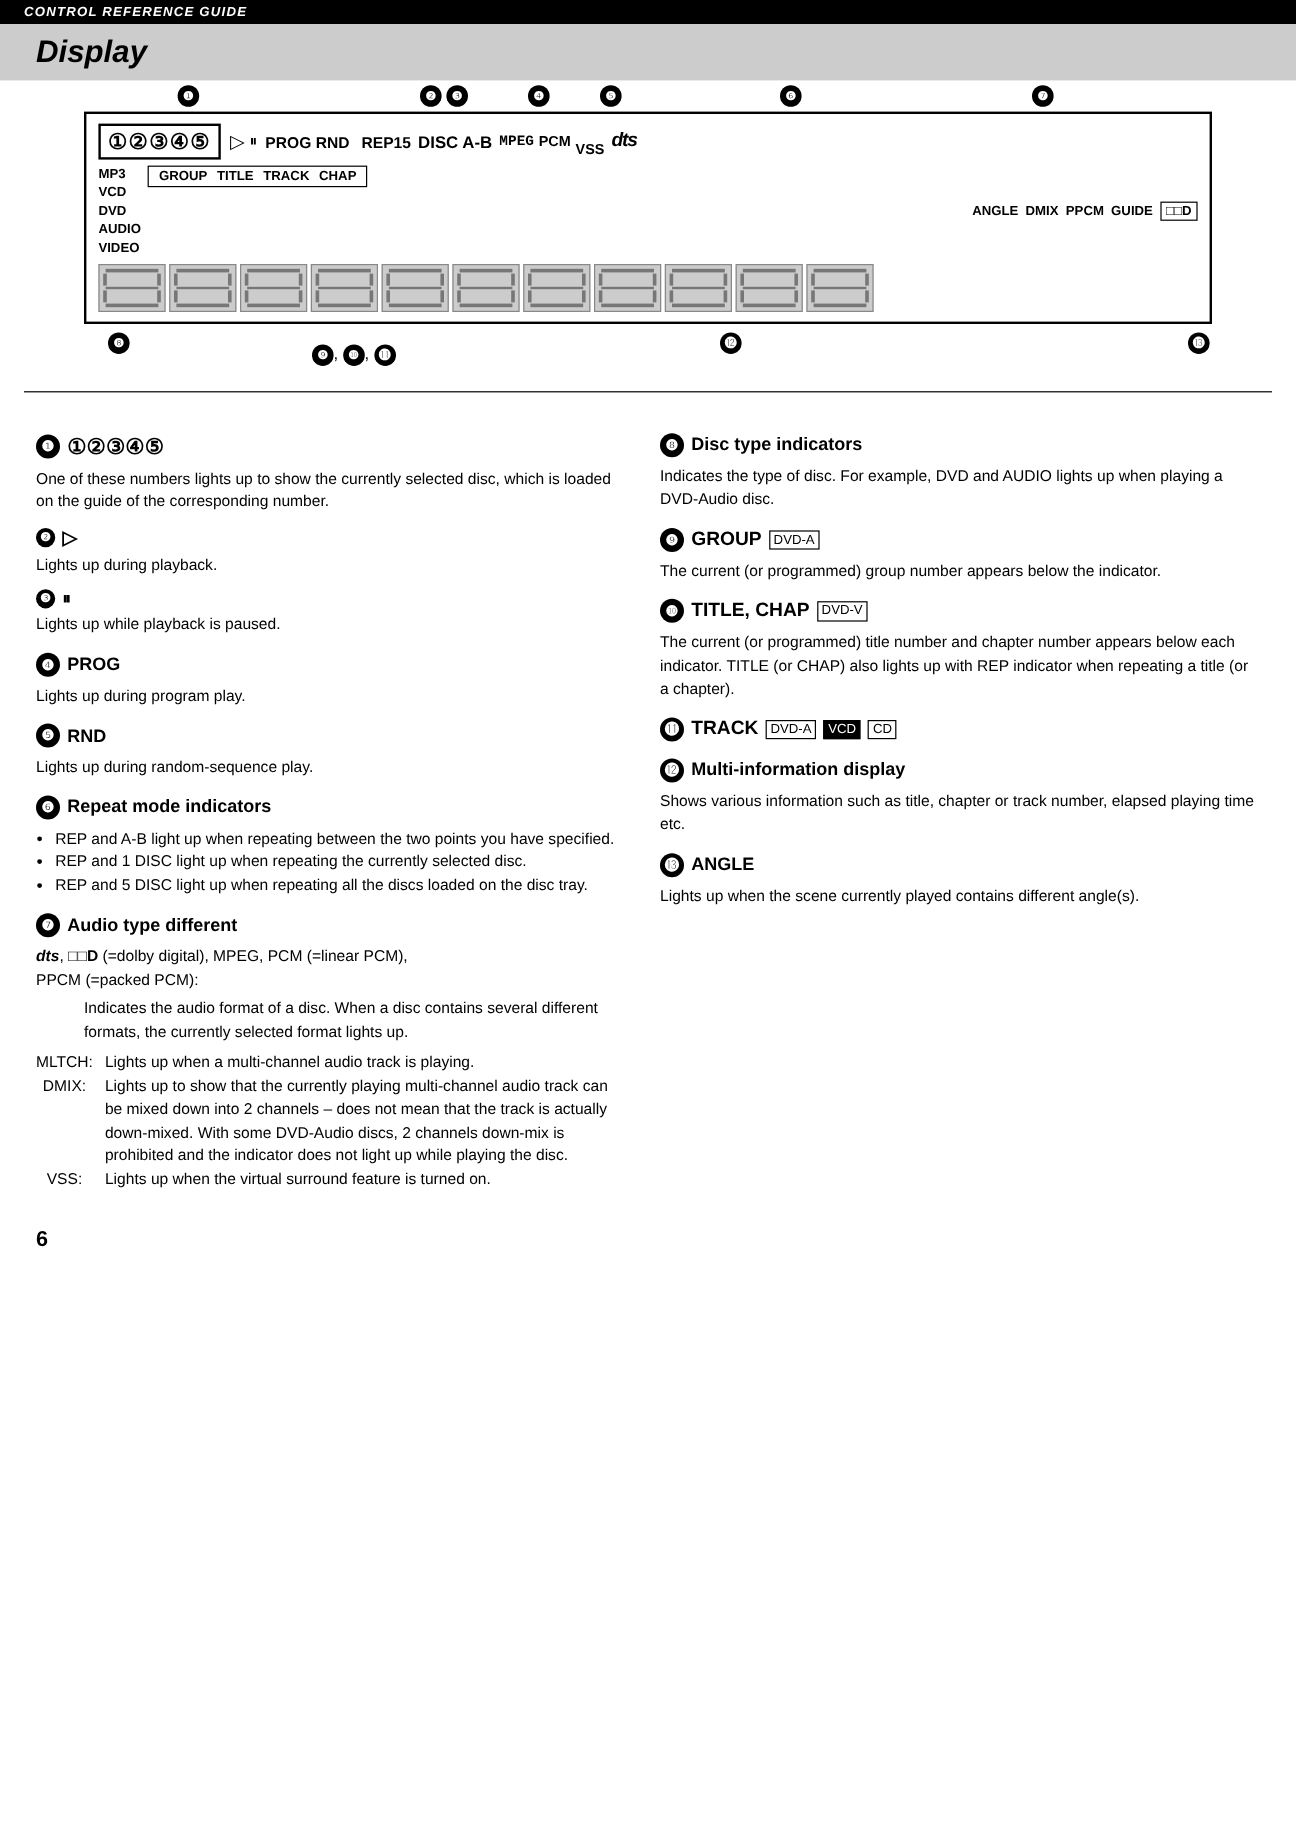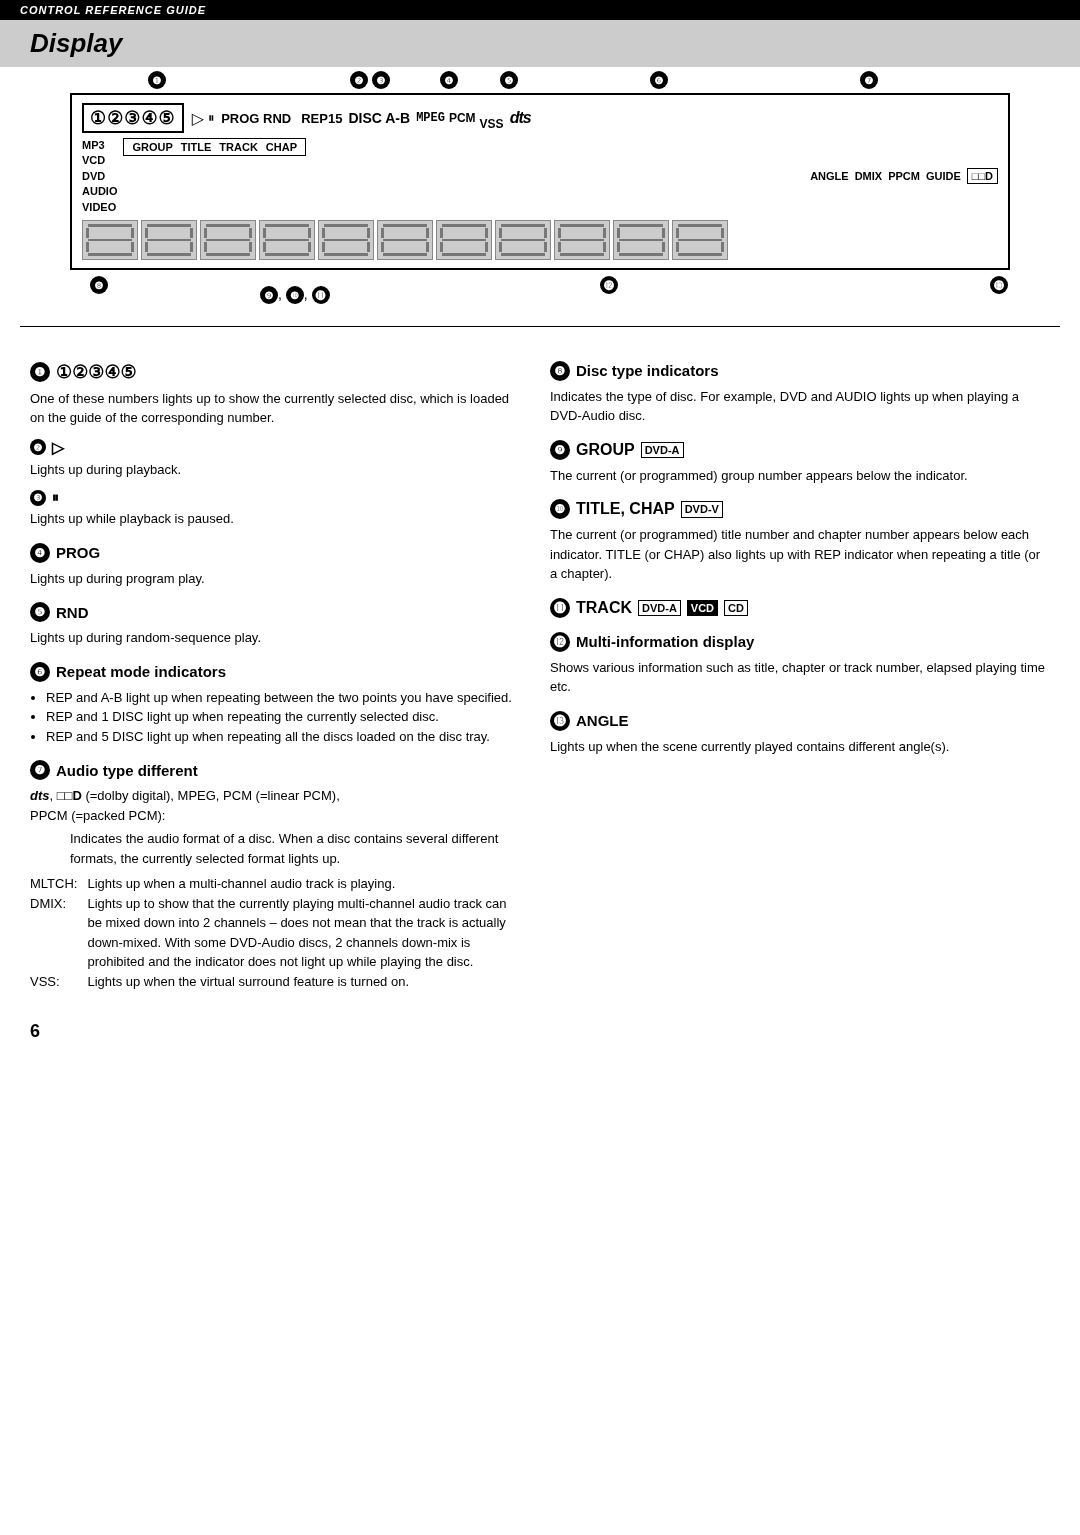--- a/index.html
+++ b/index.html
@@ -103,21 +103,21 @@
       border-radius: 50%;
       background: #000;
       color: #fff;
       font-size: 10px;
       font-weight: bold;
       flex-shrink: 0;
     }
     .badge {
       border: 1px solid #000;
       font-size: 11px;
-      font-weight: bold;
+      font-weight: normal;
       padding: 0px 3px;
       display: inline-block;
       line-height: 1.3;
     }
     .bullet-list {
       padding-left: 16px;
       font-size: 13px;
       line-height: 1.5;
       list-style: disc;
       margin-bottom: 8px;
@@ -130,20 +130,21 @@
     }
     .dl-row {
       display: table-row;
     }
     .dl-term {
       display: table-cell;
       font-weight: normal;
       padding-right: 10px;
       vertical-align: top;
       white-space: nowrap;
+      text-align: center;
     }
     .dl-def {
       display: table-cell;
       vertical-align: top;
     }
     .indent-text {
       font-size: 13px;
       line-height: 1.5;
       padding-left: 40px;
       margin-bottom: 6px;

